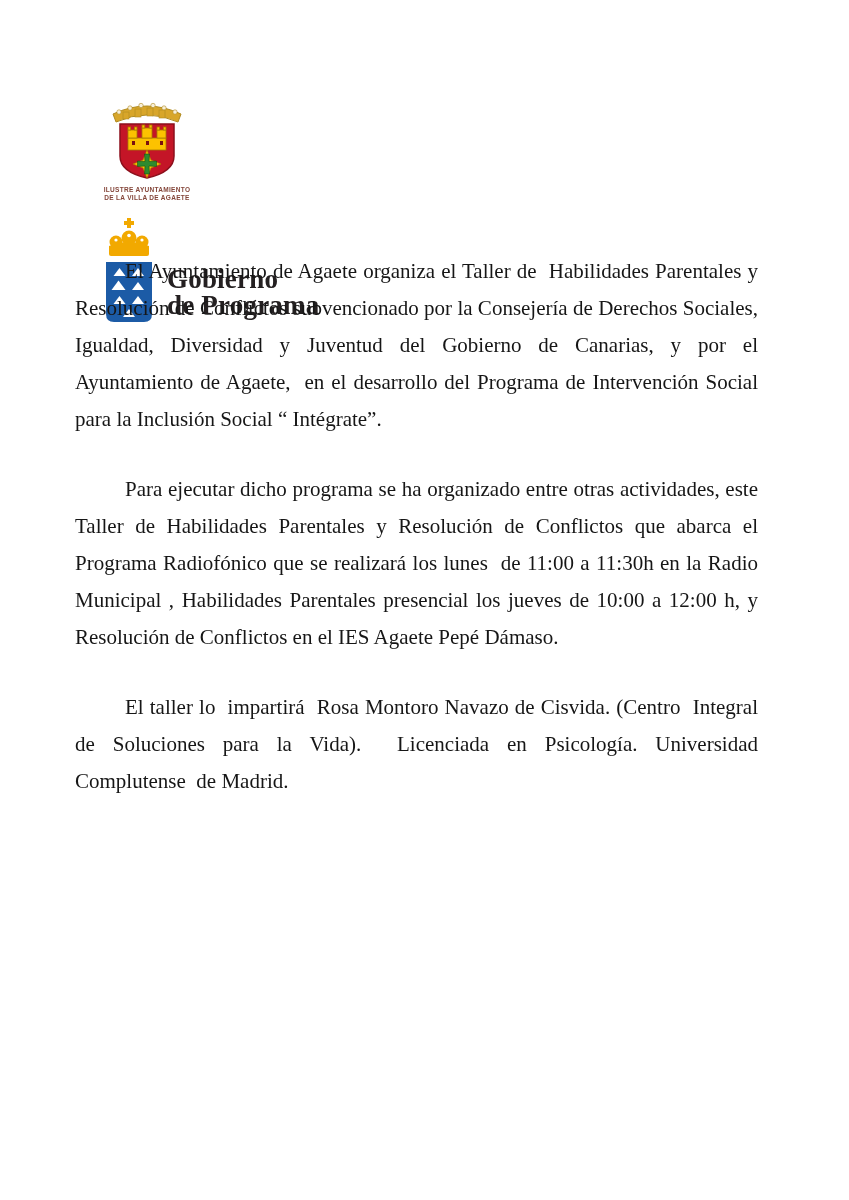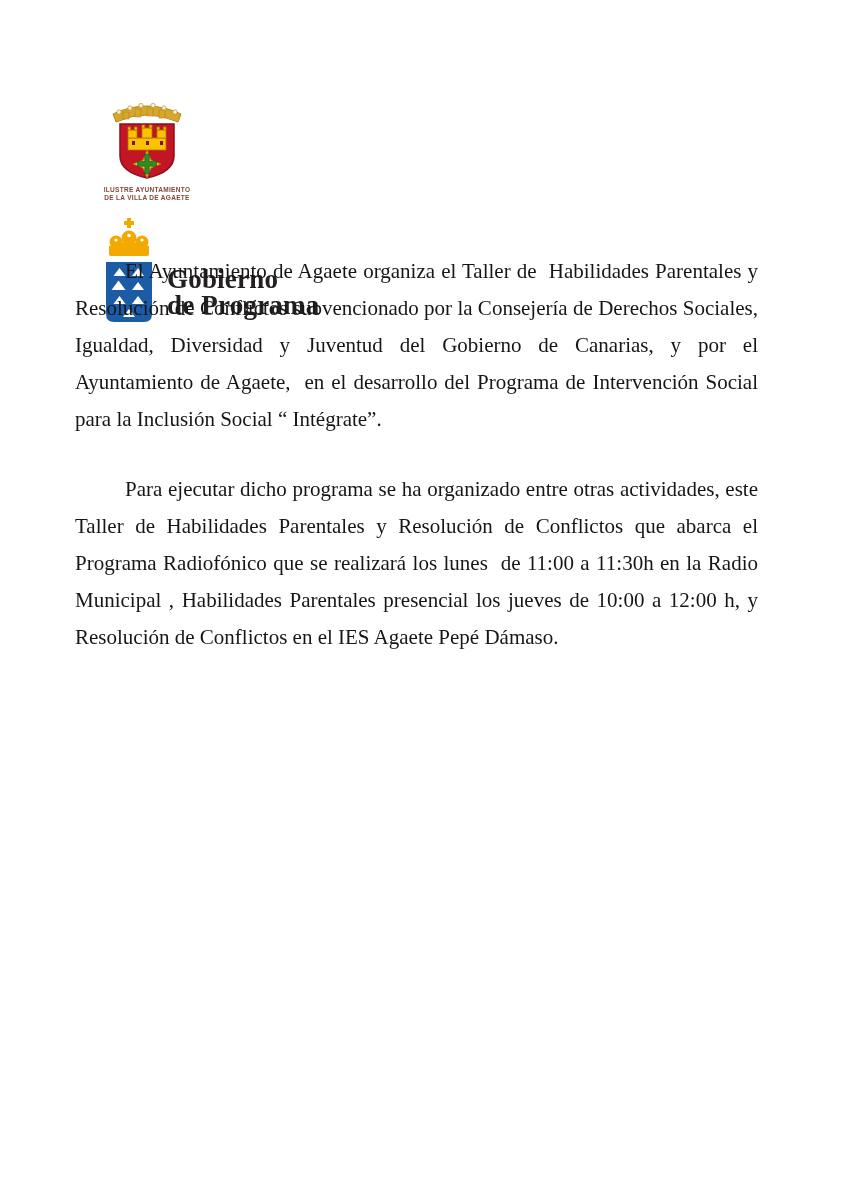--- a/index.html
+++ b/index.html
@@ -175,15 +175,16 @@
         <div>Gobierno</div>
         <div>de Programa</div>
       </div>
     </div>
 
   </div>
 
   <div class="doc-body">
     <p>El Ayuntamiento de Agaete organiza el Taller de  Habilidades Parentales y Resolución de Conflictos subvencionado por la Consejería de Derechos Sociales, Igualdad, Diversidad y Juventud del Gobierno de Canarias, y por el Ayuntamiento de Agaete,  en el desarrollo del Programa de Intervención Social para la Inclusión Social “ Intégrate”.</p>
     <p>Para ejecutar dicho programa se ha organizado entre otras actividades, este Taller de Habilidades Parentales y Resolución de Conflictos que abarca el Programa Radiofónico que se realizará los lunes  de 11:00 a 11:30h en la Radio Municipal , Habilidades Parentales presencial los jueves de 10:00 a 12:00 h, y   Resolución de Conflictos en el IES Agaete Pepé Dámaso.</p>
+    <p>El taller lo  impartirá  Rosa Montoro Navazo de Cisvida. (Centro  Integral de Soluciones para la Vida).  Licenciada en Psicología. Universidad Complutense  de Madrid.</p>
   </div>
 
 </div>
 
 </body></html>

